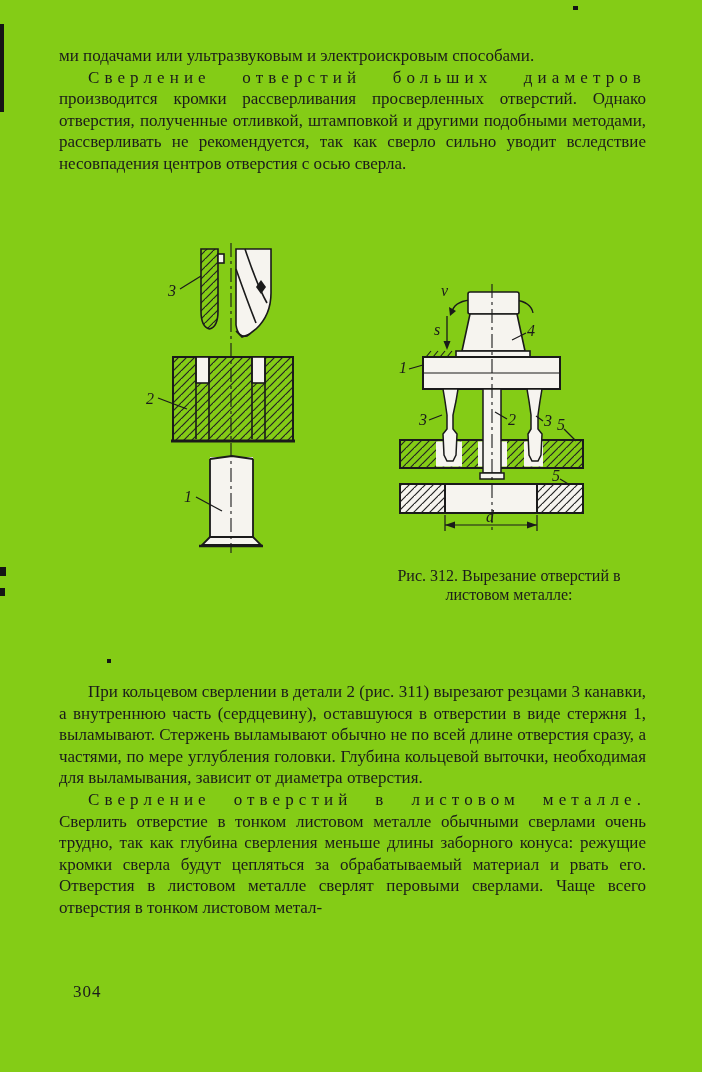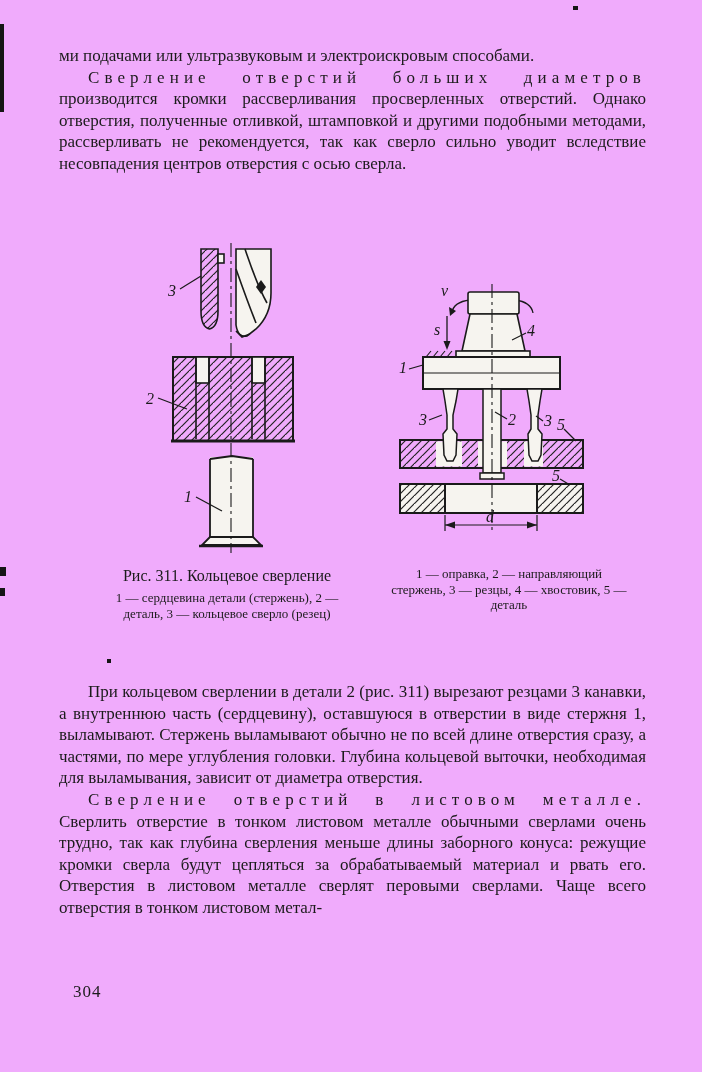--- a/index.html
+++ b/index.html
@@ -1,18 +1,18 @@
 <!DOCTYPE html>
 <html><head>
 <meta charset="utf-8">
 <style>
   html,body{margin:0;padding:0;background:#e9e7e1;}
   #page{
     position:relative;width:702px;height:1072px;overflow:hidden;
-    background:#f0abfc;color:#1b1b1b;
+    background:#84cc16;color:#1b1b1b;
     font-family:"Liberation Serif","DejaVu Serif",serif;
   }
   .textcol{position:absolute;left:59px;width:587px;font-size:17px;line-height:21.6px;text-align:justify;}
   .textcol p{margin:0;}
   p.ind{text-indent:29px;}
   .emph{letter-spacing:0.30em;word-spacing:0.45em;}
   #page-num{position:absolute;left:73px;top:982px;font-size:17px;letter-spacing:1px;}
   .caption{position:absolute;text-align:center;}
   .cap-title{font-size:16px;line-height:19px;margin:0 0 5px 0;}
   .cap-legend{font-size:13px;line-height:15.5px;margin:0;}
@@ -148,26 +148,22 @@
         <text x="29" y="153">3</text>
         <text x="118" y="153">2</text>
         <text x="154" y="154">3</text>
         <text x="167" y="158">5</text>
         <text x="162" y="209">5</text>
         <text x="96" y="250">d</text>
       </g>
     </svg>
   </div>
 
-  <div class="caption" style="left:113px;top:566px;width:228px;">
-    <p class="cap-title">Рис. 311. Кольцевое сверление</p>
-    <p class="cap-legend">1 — сердцевина детали (стержень), 2 — деталь, 3 — кольцевое сверло (резец)</p>
-  </div>
   <div class="caption" style="left:388px;top:566px;width:242px;">
-    <p class="cap-legend">1 — оправка, 2 — направляющий стержень, 3 — резцы, 4 — хвостовик, 5 — деталь</p>
+    <p class="cap-title">Рис. 312. Вырезание отверстий в листовом металле:</p>
   </div>
 
   <div class="textcol" style="top:681px;">
     <p class="ind">При кольцевом сверлении в детали 2 (рис. 311) вырезают резцами 3 канавки, а внутреннюю часть (сердцевину), оставшуюся в отверстии в виде стержня 1, выламывают. Стержень выламывают обычно не по всей длине отверстия сразу, а частями, по мере углубления головки. Глубина кольцевой выточки, необходимая для выламывания, зависит от диаметра отверстия.</p>
     <p class="ind"><span class="emph">Сверление отверстий в листовом металле.</span> <span>Сверлить отверстие в тонком листовом металле обычными сверлами очень трудно, так как глубина сверления меньше длины заборного конуса: режущие кромки сверла будут цепляться за обрабатываемый материал и рвать его. Отверстия в листовом металле сверлят перовыми сверлами. Чаще всего отверстия в тонком листовом метал-</span></p>
   </div>
 
   <div id="page-num">304</div>
 </div>
 

